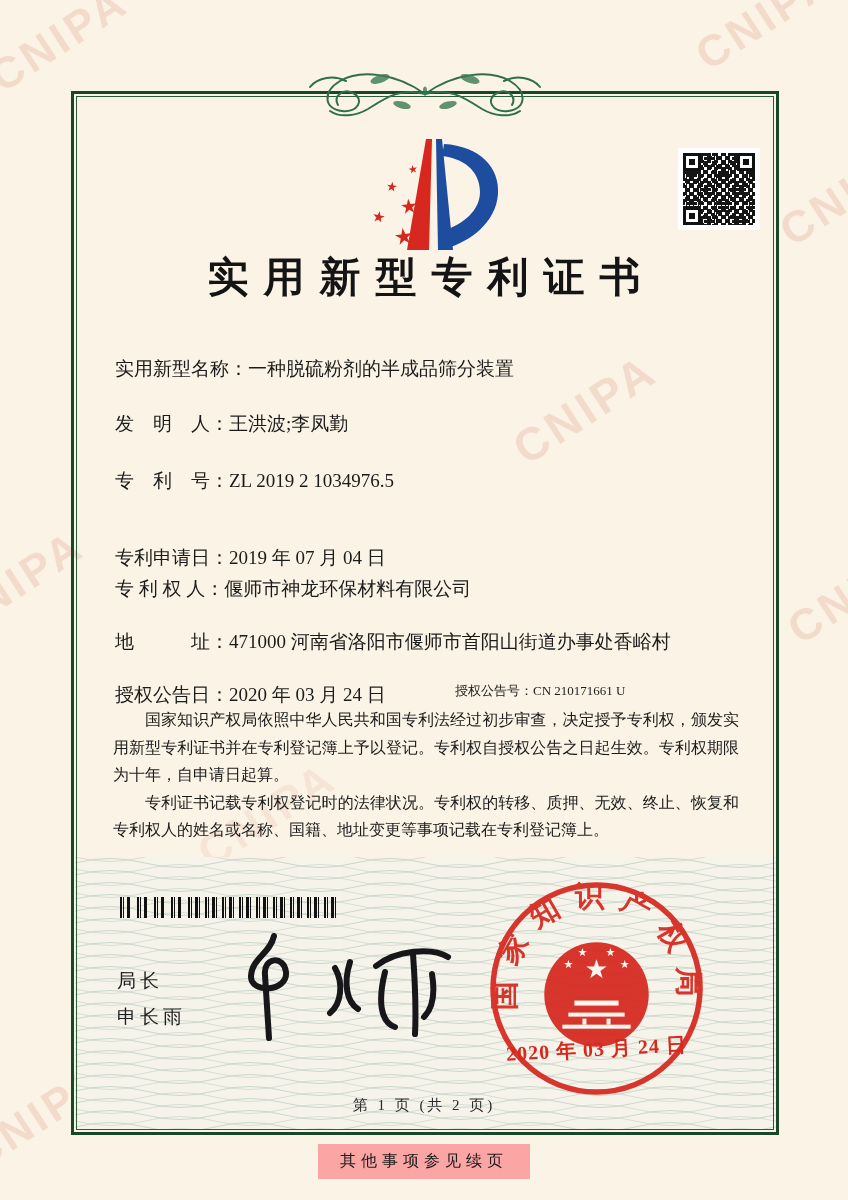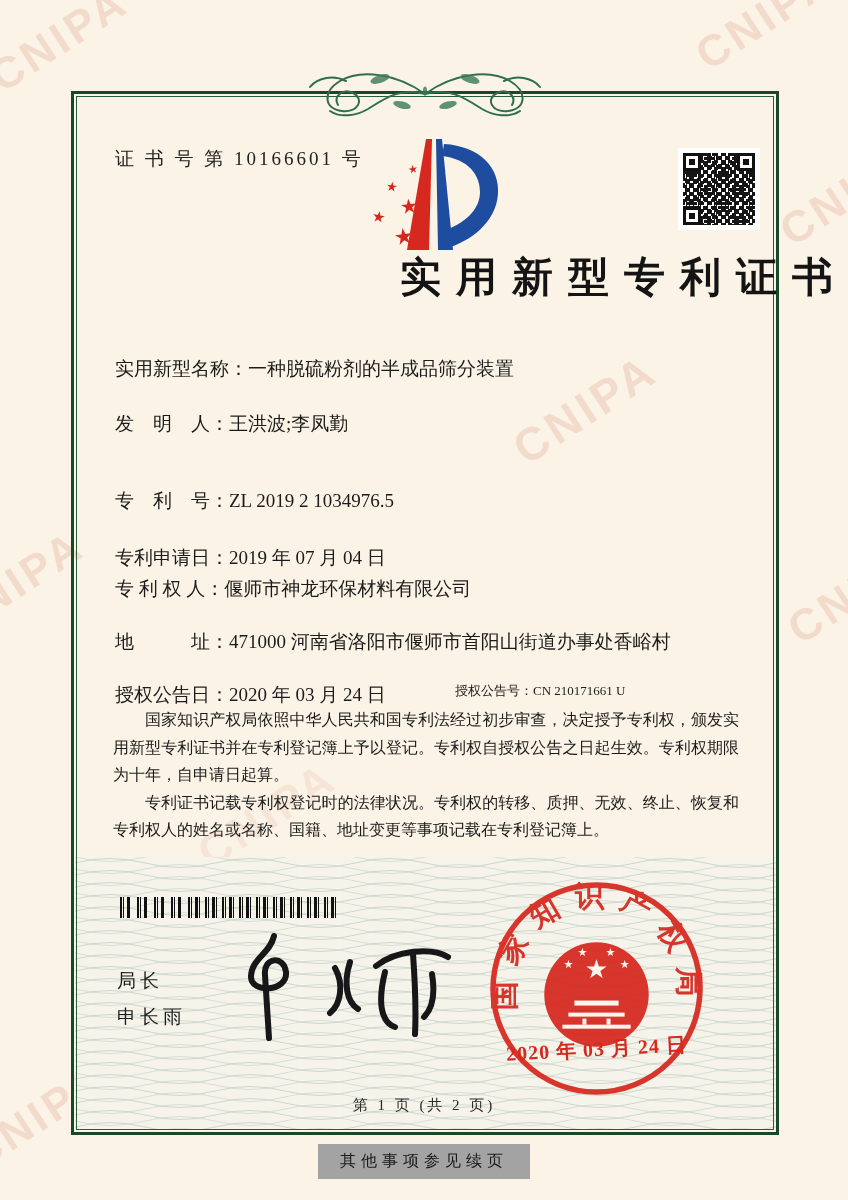--- a/index.html
+++ b/index.html
@@ -61,26 +61,26 @@
     background-position:0 0, 2px 3px;
   }
   .finder{position:absolute;width:18px;height:18px;border:3px solid #111;background:#fff;box-sizing:border-box;}
   .finder::after{content:"";position:absolute;inset:3px;background:#111;}
   .finder.tl{left:5px;top:5px;}
   .finder.tr{right:5px;top:5px;}
   .finder.bl{left:5px;bottom:5px;}
 
   .title{
     position:absolute;left:0;top:250px;width:100%;
-    text-align:right;font-size:41px;font-weight:bold;
+    text-align:center;font-size:41px;font-weight:bold;
     letter-spacing:15px;text-indent:15px;color:#141414;
   }
 
   .field-row{position:absolute;left:115px;font-size:19px;white-space:nowrap;color:#1b1b1b;}
-  .row-0{top:356px;} .row-1{top:411px;} .row-2{top:488px;font-family:Liberation Serif, serif;}
+  .row-0{top:356px;} .row-1{top:411px;} .row-2{top:468px;font-family:Liberation Serif, serif;}
   .row-3{top:521px;margin-top:24px;} .row-4{top:576px;} .row-5{top:629px;}
   .grant-left{position:absolute;left:115px;top:682px;font-size:19px;white-space:nowrap;}
   .grant-right{position:absolute;left:455px;top:682px;font-size:13px;white-space:nowrap;}
 
   .paragraphs{
     position:absolute;left:113px;top:706px;width:626px;
     font-size:16px;line-height:1.72;color:#1b1b1b;
     text-align:justify;
   }
   .paragraphs p{margin:0;text-indent:2em;}
@@ -104,21 +104,21 @@
     color:#d6281e;font-size:20px;font-weight:bold;letter-spacing:1px;
     transform:rotate(-3deg);white-space:nowrap;
   }
 
   .page-footer{
     position:absolute;left:0;top:1096px;width:100%;text-align:center;
     font-size:15px;letter-spacing:3px;color:#2a2a2a;
   }
   .note-box{
     position:absolute;left:50%;top:1144px;transform:translateX(-50%);
-    background:#a3a3a3;padding:7px 22px;
+    background:#fca5a5;padding:7px 22px;
     font-size:16px;letter-spacing:5px;color:#1b1b1b;white-space:nowrap;
   }
 </style>
 </head>
 <body>
 
 <div class="page">
 
   <div class="wm" style="left:-18px;top:14px;">CNIPA</div>
   <div class="wm" style="left:688px;top:-8px;">CNIPA</div>
@@ -157,21 +157,20 @@
       <g fill="#3b7a52" opacity="0.8">
         <ellipse cx="120" cy="14" rx="10" ry="4" transform="rotate(-18 120 14)"></ellipse>
         <ellipse cx="210" cy="14" rx="10" ry="4" transform="rotate(18 210 14)"></ellipse>
         <ellipse cx="142" cy="40" rx="9" ry="3.5" transform="rotate(14 142 40)"></ellipse>
         <ellipse cx="188" cy="40" rx="9" ry="3.5" transform="rotate(-14 188 40)"></ellipse>
         <path d="M165,32 C158,18 172,18 165,32 Z"></path>
       </g>
     </svg>
   </div>
 
-  <div class="cert-no">证 书 号 第 10166601 号</div>
 
   <div class="logo">
     <svg width="155" height="122" viewBox="0 0 155 122">
       <path d="M76,5 L82,5 L79,116 L57,116 Z" fill="#d6281e"></path>
       <path d="M86,5 L92,5 L103,116 L88,116 Z" fill="#1e4da0"></path>
       <path d="M94,10 C130,12 150,34 148,60 C146,89 119,108 97,114 L93,97 C114,90 130,76 130,58 C130,36 112,24 92,22 Z" fill="#1e4da0"></path>
     </svg>
     <span class="star" style="left:58px;top:30px;font-size:11px;transform:rotate(-10deg);">★</span>
     <span class="star" style="left:36px;top:46px;font-size:13px;transform:rotate(8deg);">★</span>
     <span class="star" style="left:50px;top:62px;font-size:20px;transform:rotate(-6deg);">★</span>

